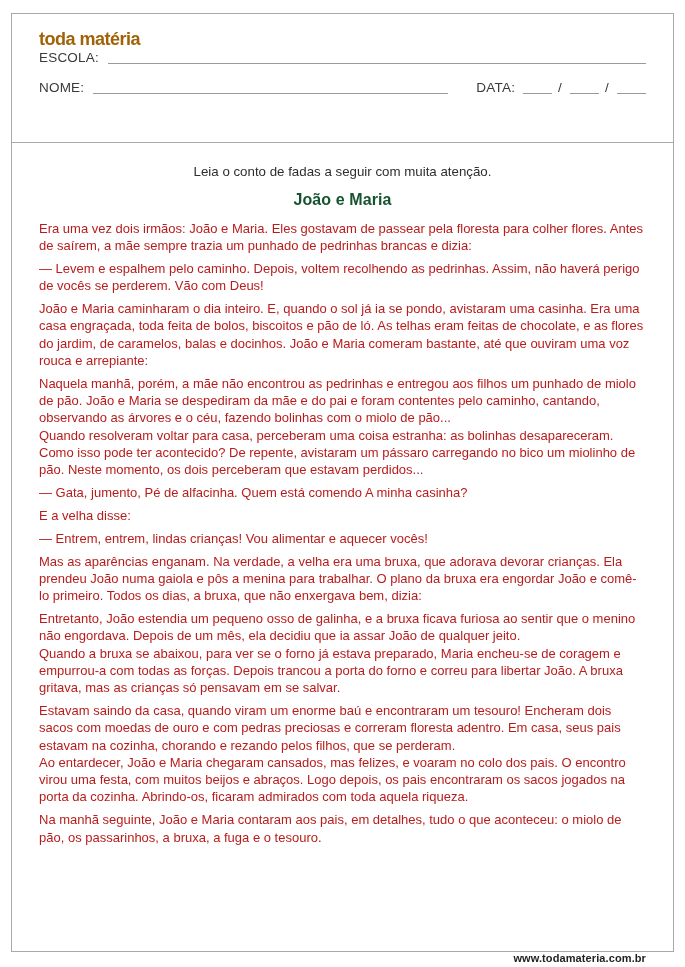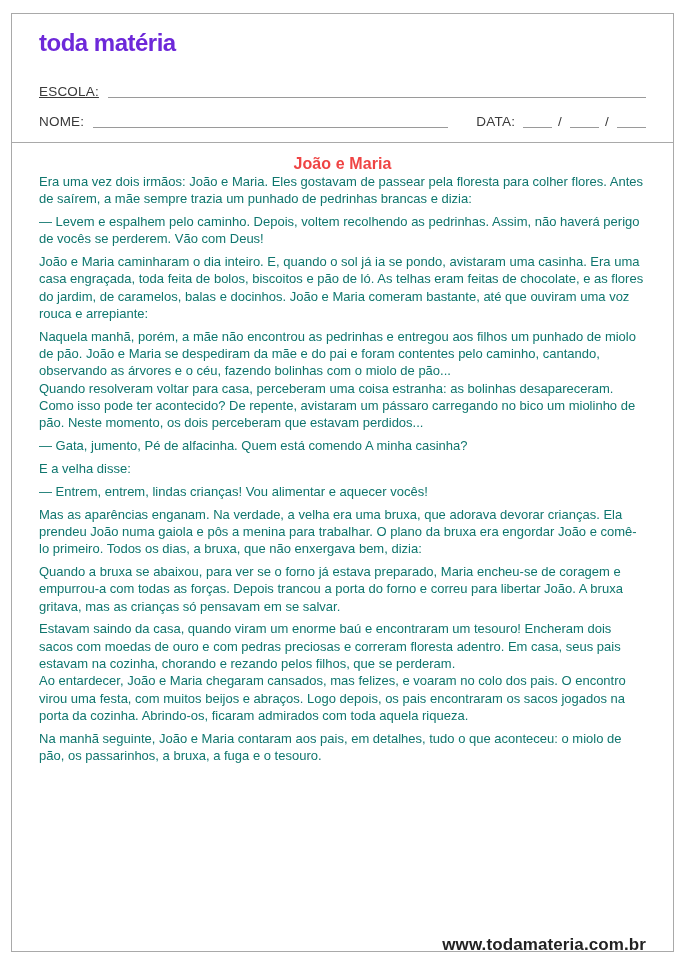--- a/index.html
+++ b/index.html
@@ -16,33 +16,33 @@
     border:1.5px solid #a9a9a9;
     background:#ffffff;
   }
   
   .header {
     height:129px;
     border-bottom:1.5px solid #a9a9a9;
     padding:15px 27px 0 27px;
   }
   .logo {
-    font-size:24px;
+    font-size:18px;
     font-weight:bold;
     letter-spacing:-0.5px;
-    color:#6d28d9;
+    color:#a16207;
   }
   .field-row {
     display:flex;
     align-items:flex-end;
     font-size:13.5px;
     color:#3a3a3a;
     letter-spacing:0.2px;
   }
-  .row-escola { margin-top:27px;text-decoration:underline; }
+  .row-escola { margin-top:0; }
   .row-nome   { margin-top:15px; }
   .fill-line {
     flex:1;
     height:4px;
     border-bottom:1.3px solid #9a9a9a;
     margin-left:9px;
     margin-bottom:1px;
   }
   .nome-line { flex:1; max-width:358px; }
   .date-label { margin-left:28px; }
@@ -63,35 +63,36 @@
     margin-top:21px;
     text-align:center;
     font-size:13.3px;
     color:#2e2e2e;
   }
   .title {
     margin-top:12px;
     text-align:center;
     font-size:16px;
     font-weight:bold;
-    color:#ef4444;
+    color:#14532d;
     letter-spacing:0.1px;
   }
   .paragraphs {
+    margin-top:11px;
     font-size:13px;
     line-height:17.3px;
-    color:#0f766e;
+    color:#b91c1c;
   }
   .para { margin-bottom:5.5px; }
   .seg  { display:block; }
   .footer {
     position:absolute;
     right:27px;
     bottom:8px;
-    font-size:17px;
+    font-size:11px;
     font-weight:bold;
     color:#222222;
     letter-spacing:0.1px;
   }
 </style>
 </head>
 <body>
 
 <div class="sheet">
 
@@ -109,20 +110,21 @@
       <span class="date-label">DATA:</span>
       <span class="date-blank"></span>
       <span class="slash">/</span>
       <span class="date-blank"></span>
       <span class="slash">/</span>
       <span class="date-blank"></span>
     </div>
   </div>
 
   <div class="content">
+    <p class="instruction">Leia o conto de fadas a seguir com muita atenção.</p>
     <h1 class="title">João e Maria</h1>
     <div class="paragraphs" id="paragraphs">
         <p class="para">
           <span class="seg">Era uma vez dois irmãos: João e Maria. Eles gostavam de passear pela floresta para colher flores. Antes de saírem, a mãe sempre trazia um punhado de pedrinhas brancas e dizia:</span>
         </p>
         <p class="para">
           <span class="seg">— Levem e espalhem pelo caminho. Depois, voltem recolhendo as pedrinhas. Assim, não haverá perigo de vocês se perderem. Vão com Deus!</span>
         </p>
         <p class="para">
           <span class="seg">João e Maria caminharam o dia inteiro. E, quando o sol já ia se pondo, avistaram uma casinha. Era uma casa engraçada, toda feita de bolos, biscoitos e pão de ló. As telhas eram feitas de chocolate, e as flores do jardim, de caramelos, balas e docinhos. João e Maria comeram bastante, até que ouviram uma voz rouca e arrepiante:</span>
@@ -137,20 +139,21 @@
         <p class="para">
           <span class="seg">E a velha disse:</span>
         </p>
         <p class="para">
           <span class="seg">— Entrem, entrem, lindas crianças! Vou alimentar e aquecer vocês!</span>
         </p>
         <p class="para">
           <span class="seg">Mas as aparências enganam. Na verdade, a velha era uma bruxa, que adorava devorar crianças. Ela prendeu João numa gaiola e pôs a menina para trabalhar. O plano da bruxa era engordar João e comê-lo primeiro. Todos os dias, a bruxa, que não enxergava bem, dizia:</span>
         </p>
         <p class="para">
+          <span class="seg">Entretanto, João estendia um pequeno osso de galinha, e a bruxa ficava furiosa ao sentir que o menino não engordava. Depois de um mês, ela decidiu que ia assar João de qualquer jeito.</span>
           <span class="seg">Quando a bruxa se abaixou, para ver se o forno já estava preparado, Maria encheu-se de coragem e empurrou-a com todas as forças. Depois trancou a porta do forno e correu para libertar João. A bruxa gritava, mas as crianças só pensavam em se salvar.</span>
         </p>
         <p class="para">
           <span class="seg">Estavam saindo da casa, quando viram um enorme baú e encontraram um tesouro! Encheram dois sacos com moedas de ouro e com pedras preciosas e correram floresta adentro. Em casa, seus pais estavam na cozinha, chorando e rezando pelos filhos, que se perderam.</span>
           <span class="seg">Ao entardecer, João e Maria chegaram cansados, mas felizes, e voaram no colo dos pais. O encontro virou uma festa, com muitos beijos e abraços. Logo depois, os pais encontraram os sacos jogados na porta da cozinha. Abrindo-os, ficaram admirados com toda aquela riqueza.</span>
         </p>
         <p class="para">
           <span class="seg">Na manhã seguinte, João e Maria contaram aos pais, em detalhes, tudo o que aconteceu: o miolo de pão, os passarinhos, a bruxa, a fuga e o tesouro.</span>
         </p>
       </div>

